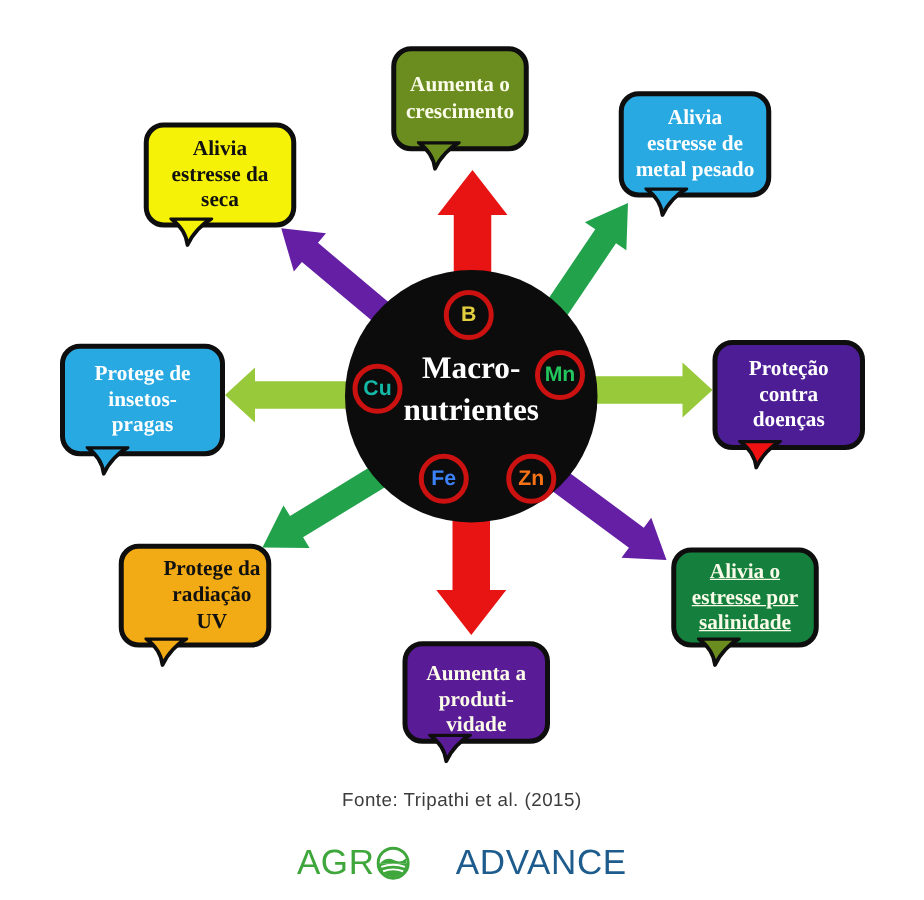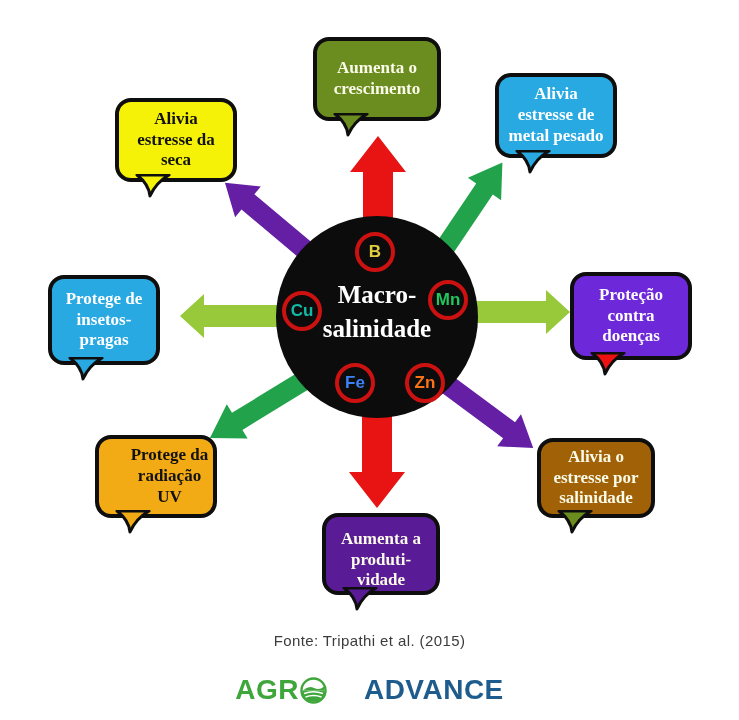--- a/index.html
+++ b/index.html
@@ -22,35 +22,35 @@
     border:4px solid #cc1111;display:flex;align-items:center;justify-content:center;
     font-weight:bold;font-size:17px;color:#e2cf3f;background:#0c0c0c;
   }
   .bubble{
     position:absolute;box-sizing:border-box;border:4px solid #0e0e0e;border-radius:16px;
     display:flex;align-items:center;justify-content:center;z-index:3;
     font-family:"Liberation Serif",serif;font-weight:bold;font-size:17px;line-height:1.22;
   }
   .bubble .txt{white-space:pre-line;text-align:center;width:100%;}
   .tail{position:absolute;left:14px;bottom:-22px;width:40px;height:26px;}
-  .b1{left:313px;top:37px; width:128px;height:84px;}
+  .b1{left:313px;top:37px; width:110px;height:84px;}
   .b2{left:495px;top:73px; width:122px;height:85px;}
   .b3{left:570px;top:272px;width:122px;height:88px;}
   .b4{left:537px;top:438px;width:118px;height:80px;}
   .b5{left:322px;top:513px;width:118px;height:82px;}
   .b6{left:95px; top:435px;width:122px;height:83px;}
-  .b7{left:48px; top:275px;width:112px;height:90px;}
+  .b7{left:48px; top:275px;width:132px;height:90px;}
   .b8{left:115px;top:98px; width:122px;height:84px;}
   .source{
     position:absolute;left:0;right:0;top:632px;text-align:center;
     font-size:15px;letter-spacing:0.4px;color:#3c3c3c;
   }
   .logo{
     position:absolute;left:0;right:0;top:674px;display:flex;align-items:center;justify-content:center;
-    font-weight:bold;font-size:28px;letter-spacing:0.5px;z-index:3;
+    font-weight:normal;font-size:28px;letter-spacing:0.5px;z-index:3;
   }
   .logo .icon{margin:0 1px;display:block;}
 </style>
 </head>
 <body>
 
 <div class="stage">
 
   <svg class="arrow-layer" viewBox="0 0 739 720">
     <g transform="translate(378,224) rotate(-90)">
@@ -74,21 +74,21 @@
     <g transform="translate(310,254) rotate(-140)">
       <polygon points="0,-10 81,-10 81,-20 111,0 81,20 81,10 0,10" style="fill: rgb(100, 31, 165);"></polygon>
     </g>
     <g transform="translate(448,385) rotate(36.5)">
       <polygon points="0,-10 76,-10 76,-20 106,0 76,20 76,10 0,10" style="fill: rgb(100, 31, 165);"></polygon>
     </g>
   </svg>
 
   <div class="center-circle" style="background-color: rgb(12, 12, 12);">
     <div class="center-label" style="color: rgb(255, 255, 255);">Macro-
-salinidade</div>
+nutrientes</div>
     <div class="badge" style="left: 79px; top: 16px; border-color: rgb(204, 17, 17); color: rgb(226, 207, 63);">
       <span>B</span>
     </div>
     <div class="badge" style="left: 152px; top: 64px; border-color: rgb(204, 17, 17); color: #22c55e;">
       <span>Mn</span>
     </div>
     <div class="badge" style="left: 6px; top: 75px; border-color: rgb(204, 17, 17); color: #14b8a6;">
       <span>Cu</span>
     </div>
     <div class="badge" style="left: 59px; top: 147px; border-color: rgb(204, 17, 17); color: #3b82f6;">
@@ -109,30 +109,30 @@
 
   <div class="bubble b2" style="background-color: rgb(41, 169, 225); color: rgb(255, 255, 255);">
     <span class="txt">Alivia
 estresse de
 metal pesado</span>
     <svg class="tail" viewBox="0 0 40 26">
       <path d="M4,1 C12,7 16,13 17,22 C21,13 29,5 36,1 Z" stroke="#0e0e0e" stroke-width="3" stroke-linejoin="round" style="fill: rgb(41, 169, 225);"></path>
     </svg>
   </div>
 
-  <div class="bubble b3" style="background-color: #6d28d9; color: rgb(255, 255, 255);">
+  <div class="bubble b3" style="background-color: #4c1d95; color: rgb(255, 255, 255);">
     <span class="txt">Proteção
 contra
 doenças</span>
     <svg class="tail" viewBox="0 0 40 26">
       <path d="M4,1 C12,7 16,13 17,22 C21,13 29,5 36,1 Z" stroke="#0e0e0e" stroke-width="3" stroke-linejoin="round" style="fill: rgb(238, 17, 17);"></path>
     </svg>
   </div>
 
-  <div class="bubble b4" style="background-color: #a16207; color: rgb(251, 251, 233);">
+  <div class="bubble b4" style="background-color: #15803d; color: rgb(251, 251, 233); text-decoration: underline;">
     <span class="txt">Alivia o
 estresse por
 salinidade</span>
     <svg class="tail" viewBox="0 0 40 26">
       <path d="M4,1 C12,7 16,13 17,22 C21,13 29,5 36,1 Z" stroke="#0e0e0e" stroke-width="3" stroke-linejoin="round" style="fill: rgb(107, 140, 31);"></path>
     </svg>
   </div>
 
   <div class="bubble b5" style="background-color: rgb(90, 27, 150); color: rgb(251, 251, 233); align-items: flex-end;">
     <span class="txt">Aumenta a

